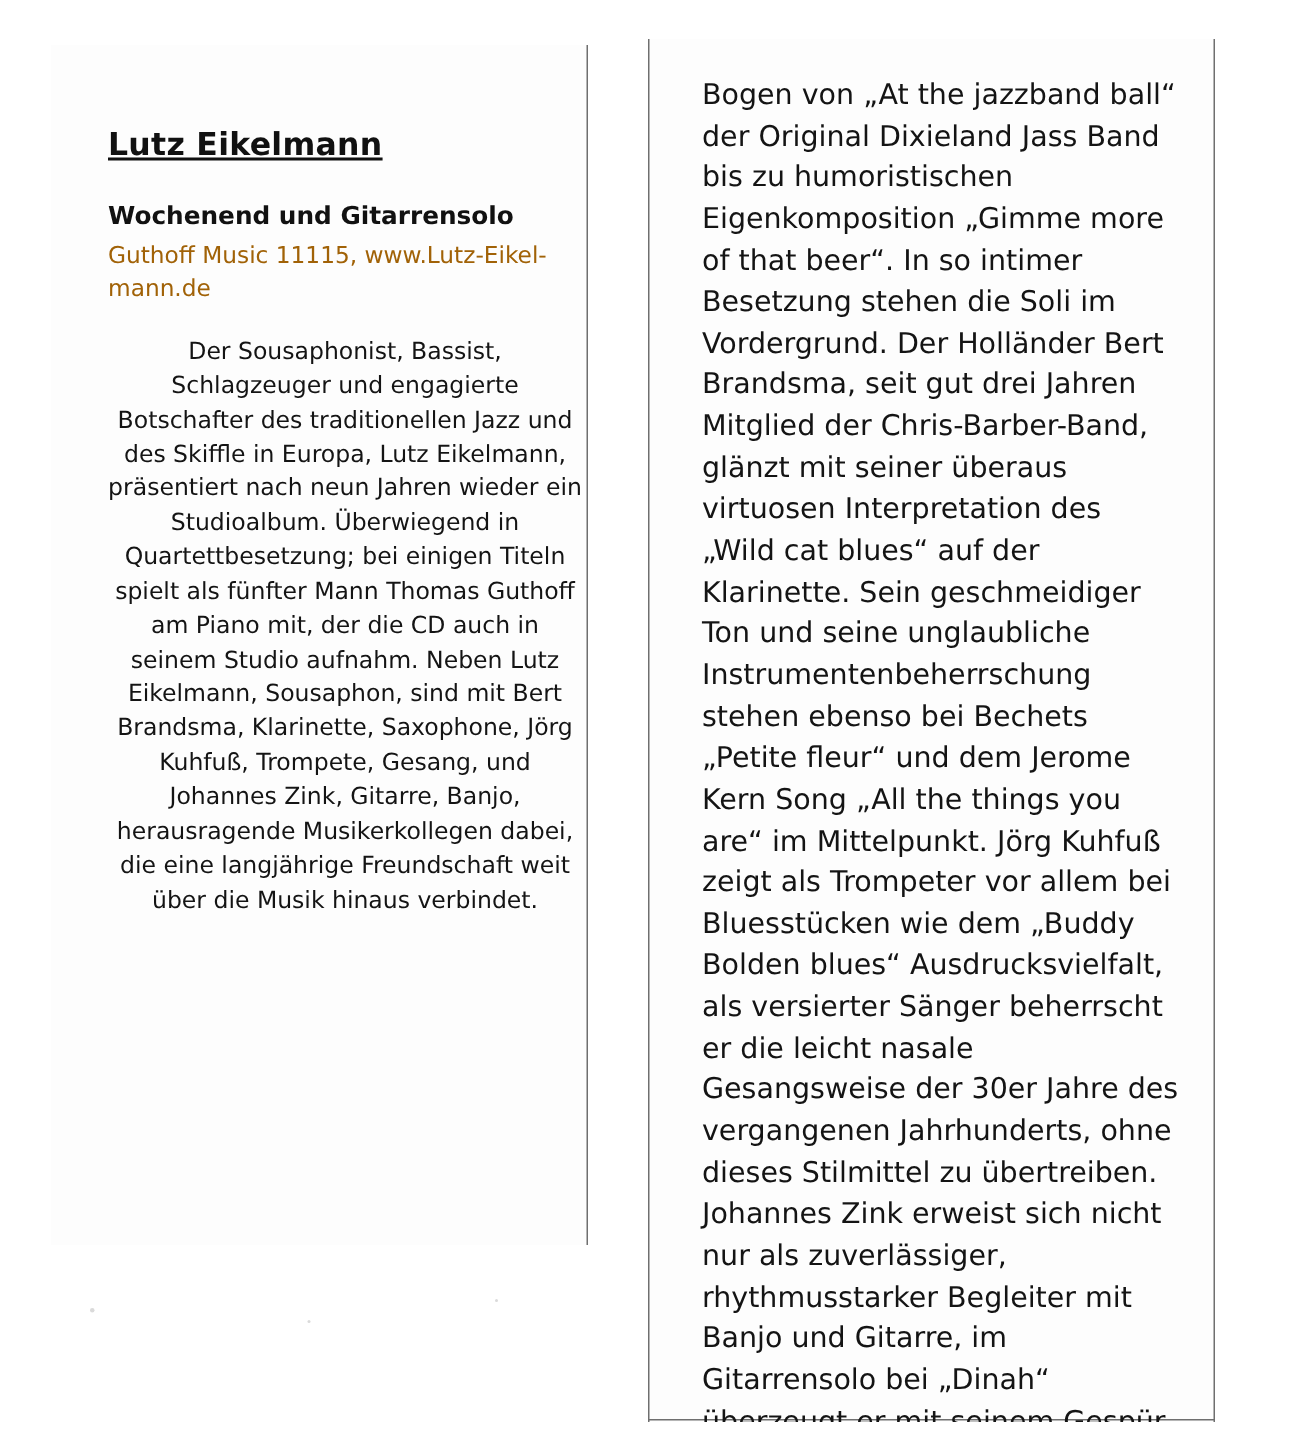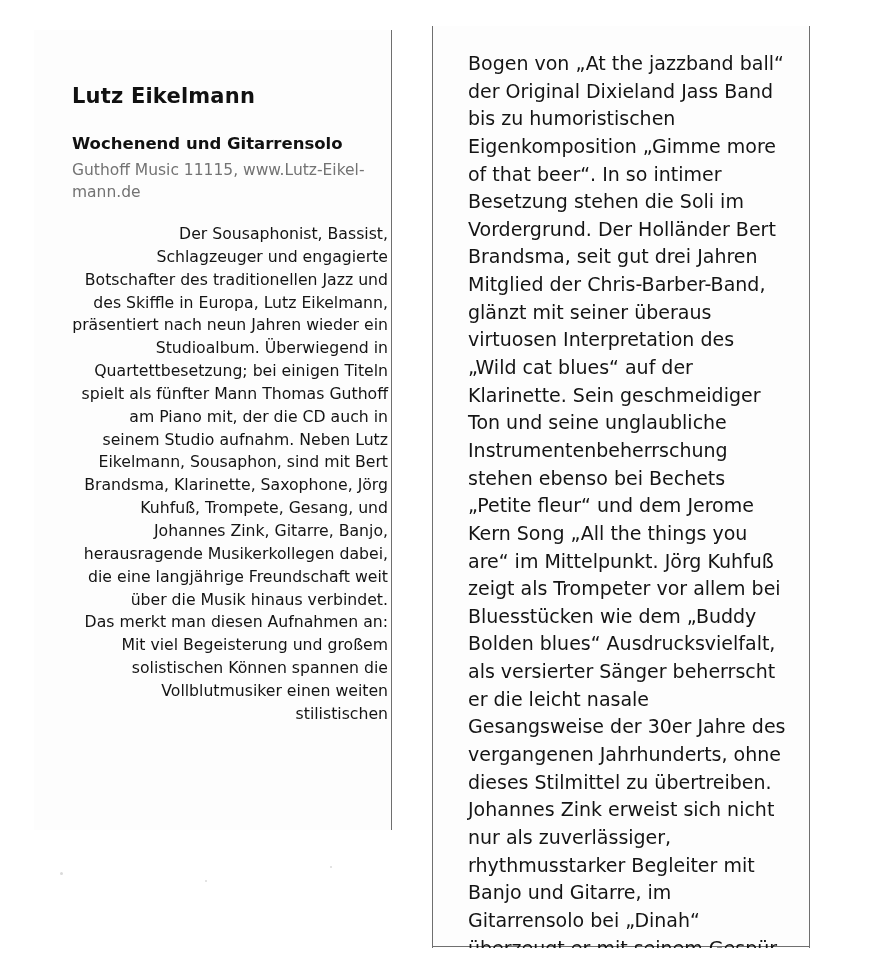--- a/index.html
+++ b/index.html
@@ -71,39 +71,40 @@
     top: 50px;
     width: 318px;
   }
 
   .headline {
     font-size: 21px;
     font-weight: bold;
     letter-spacing: 0.2px;
     margin: 0 0 26px 0;
     color: #111;
+    text-decoration: underline;
   }
   .subhead {
     font-size: 16.5px;
     font-weight: bold;
     margin: 0 0 6px 0;
     color: #111;
   }
   .credit {
     font-size: 15.5px;
     line-height: 1.42;
     margin: 0 0 20px 0;
-    color: #737373;
+    color: #a16207;
   }
   .body-par {
     font-size: 15.7px;
     line-height: 1.455;
     margin: 0;
     color: #141414;
-    text-align: right;
+    text-align: center;
   }
   .body-par + .body-par {
     margin-top: 0;
   }
   .rtxt {
     font-size: 19px;
     line-height: 1.455;
     color: #141414;
     margin: 0;
   }
@@ -146,21 +147,20 @@
 
   <div class="speck" style="left:60px; top:872px; width:3px; height:3px;"></div>
   <div class="speck" style="left:205px; top:880px; width:2px; height:2px;"></div>
   <div class="speck" style="left:330px; top:866px; width:2px; height:2px;"></div>
 
   <div class="col" id="col-left">
     <h1 class="headline">Lutz Eikelmann</h1>
     <h2 class="subhead">Wochenend und Gitarrensolo</h2>
     <p class="credit">Guthoff Music 11115, www.Lutz-Eikel-mann.de</p>
     <p class="body-par">Der Sousaphonist, Bassist, Schlagzeuger und engagierte Botschafter des traditionellen Jazz und des Skiffle in Europa, Lutz Eikelmann, präsentiert nach neun Jahren wieder ein Studioalbum. Überwiegend in Quartettbesetzung; bei einigen Titeln spielt als fünfter Mann Thomas Guthoff am Piano mit, der die CD auch in seinem Studio aufnahm. Neben Lutz Eikelmann, Sousaphon, sind mit Bert Brandsma, Klarinette, Saxophone, Jörg Kuhfuß, Trompete, Gesang, und Johannes Zink, Gitarre, Banjo, herausragende Musikerkollegen dabei, die eine langjährige Freundschaft weit über die Musik hinaus verbindet.</p>
-    <p class="body-par">Das merkt man diesen Aufnahmen an: Mit viel Begeisterung und großem solistischen Können spannen die Vollblutmusiker einen weiten stilistischen</p>
   </div>
 
   <div class="col" id="col-right">
     <p class="rtxt">Bogen von „At the jazzband ball“ der Original Dixieland Jass Band bis zu humoristischen Eigenkomposition „Gimme more of that beer“. In so intimer Besetzung stehen die Soli im Vordergrund. Der Holländer Bert Brandsma, seit gut drei Jahren Mitglied der Chris-Barber-Band, glänzt mit seiner überaus virtuosen Interpretation des „Wild cat blues“ auf der Klarinette. Sein geschmeidiger Ton und seine unglaubliche Instrumentenbeherrschung stehen ebenso bei Bechets „Petite fleur“ und dem Jerome Kern Song „All the things you are“ im Mittelpunkt. Jörg Kuhfuß zeigt als Trompeter vor allem bei Bluesstücken wie dem „Buddy Bolden blues“ Ausdrucksvielfalt, als versierter Sänger beherrscht er die leicht nasale Gesangsweise der 30er Jahre des vergangenen Jahrhunderts, ohne dieses Stilmittel zu übertreiben. Johannes Zink erweist sich nicht nur als zuverlässiger, rhythmusstarker Begleiter mit Banjo und Gitarre, im Gitarrensolo bei „Dinah“ überzeugt er mit seinem Gespür für die melodische Linie. Und nicht zuletzt Bandleader Lutz Eikelmann, der auch einige der Stücke pfiffig arrangiert hat. Er ist mit seinem wuchtigen Sousaphon der rhythmische Turm im Melodiefluss, unterstreicht aber auch bei seinen solistischen Ausflügen, etwa beim „Tishomingo Blues“, dass man dieses Instrument mit tänzerischer Leichtigkeit spielen kann.</p>
   </div>
 
   <div class="edge-shade-bottom"></div>
 </div>
 
 </body></html>

